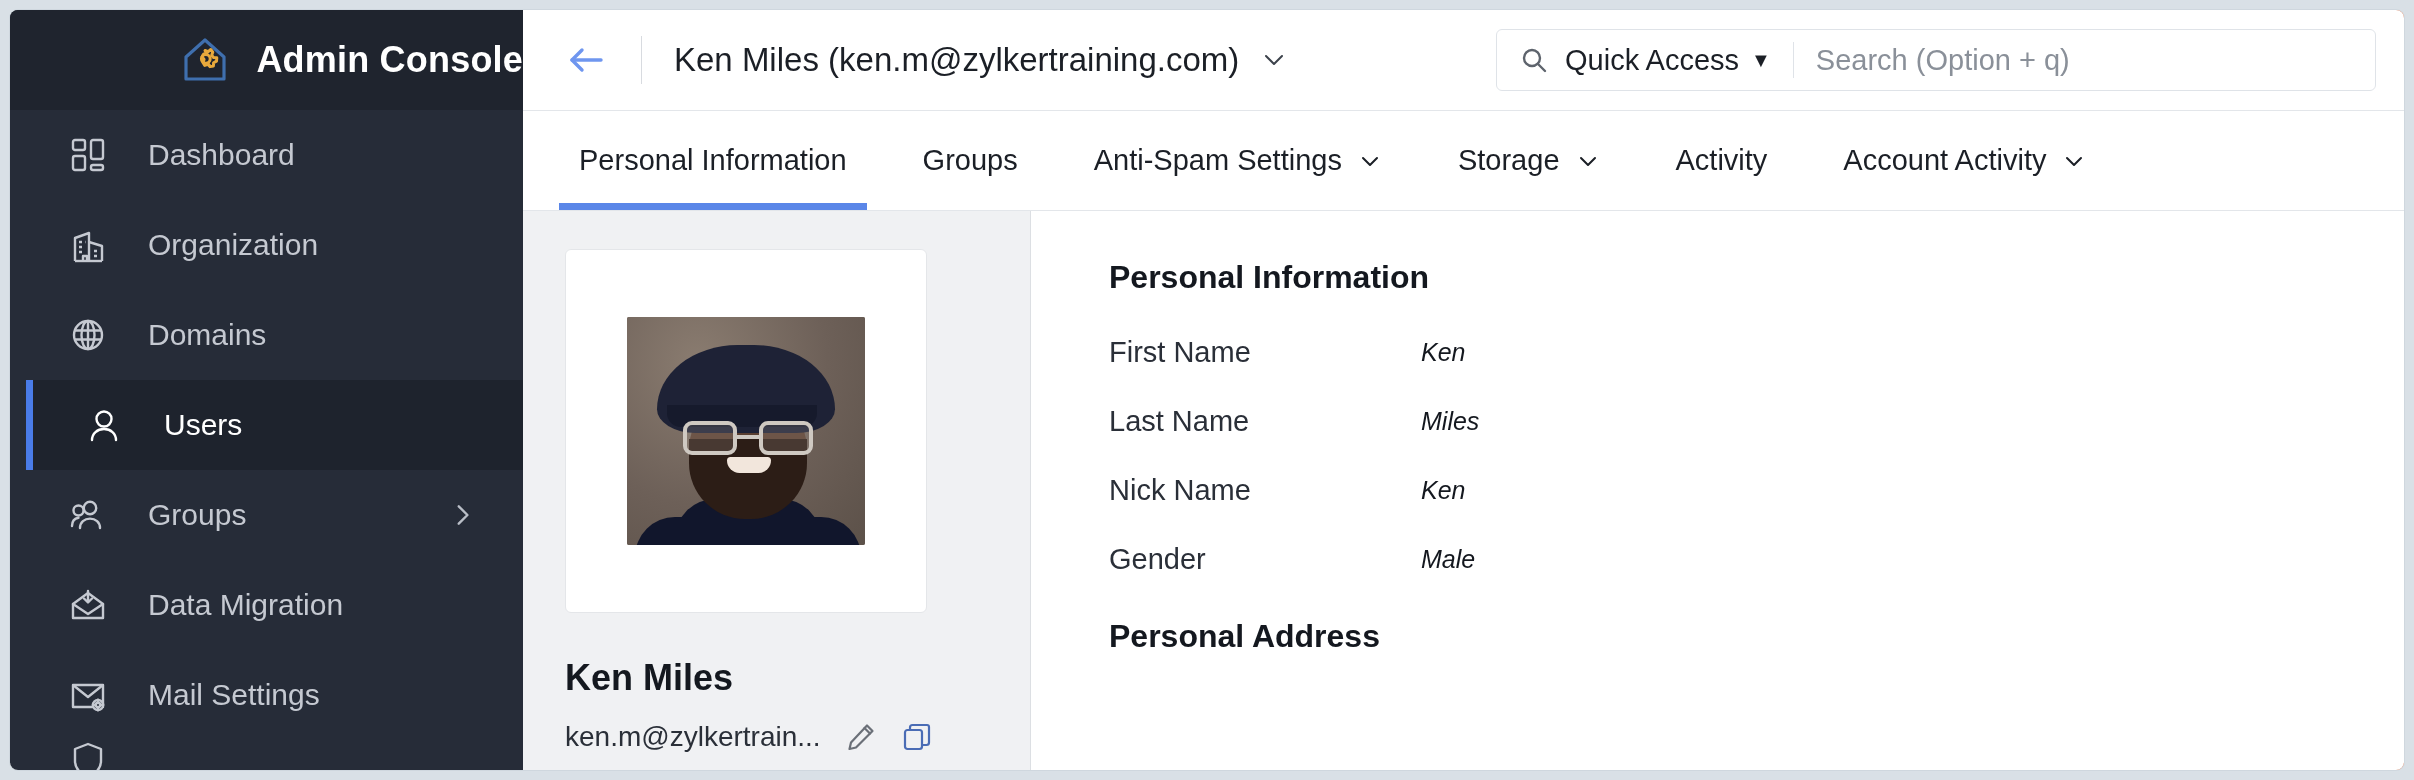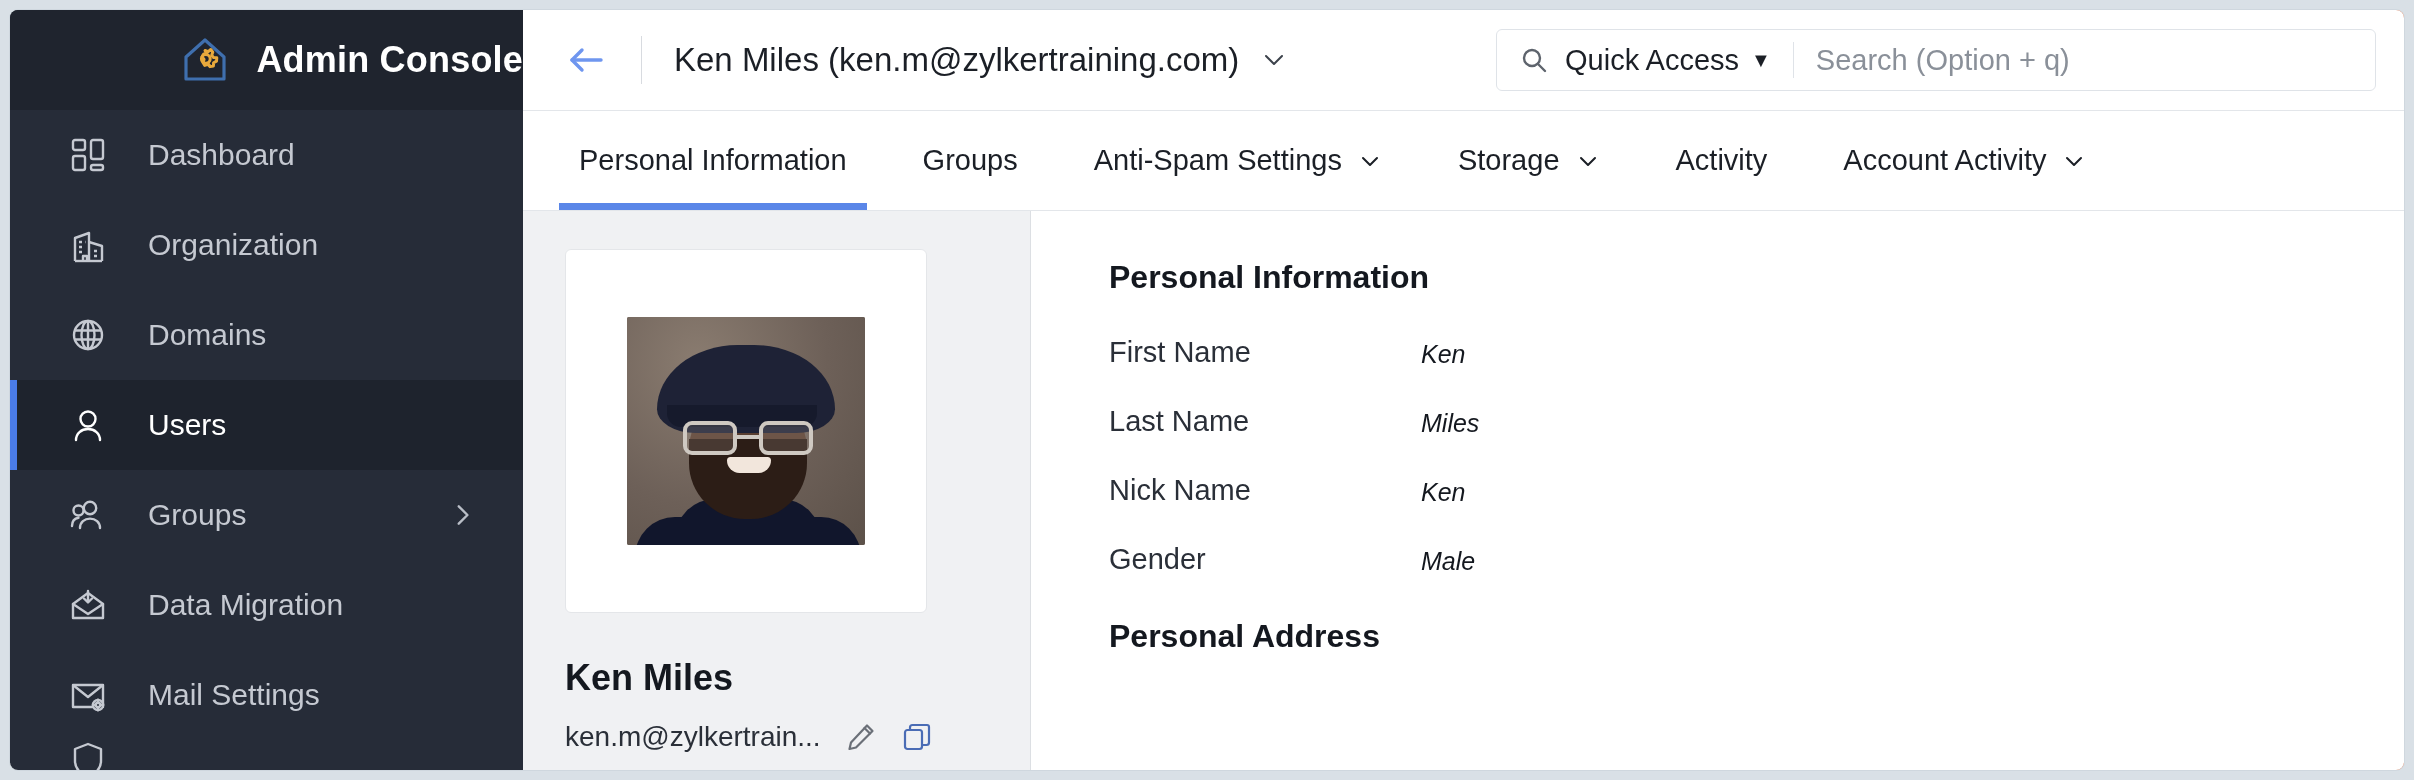--- a/index.html
+++ b/index.html
@@ -62,21 +62,21 @@
     flex: 0 0 40px;
     display: flex; align-items: center; justify-content: center;
   }
   .nav-item .nav-label {
     margin-left: 40px;
     color: #c5c9d1;
     font-size: 30px;
     font-weight: 400;
     white-space: nowrap;
   }
-  .nav-item.active { background: #1e232d; }
+  .nav-item.active { background: #1e232d; margin-left: 16px; }
   .nav-item.active::before {
     content: "";
     position: absolute;
     left: 0; top: 0; bottom: 0;
     width: 7px;
     background: #4a7ce8;
   }
   .nav-item.active .nav-label { color: #ffffff; font-weight: 500; }
   .nav-item.active .nav-icon svg { stroke: #ffffff; }
   .nav-chevron {
@@ -339,21 +339,21 @@
   }
   .section-title {
     font-size: 32px;
     font-weight: 700;
     color: #14181f;
     margin-bottom: 40px;
     white-space: nowrap;
   }
   .field-row {
     display: flex;
-    align-items: flex-end;
+    align-items: center;
     margin-bottom: 36px;
   }
   .field-label {
     width: 312px;
     flex: 0 0 312px;
     font-size: 29px;
     color: #2a2f38;
     white-space: nowrap;
   }
   .field-value {

